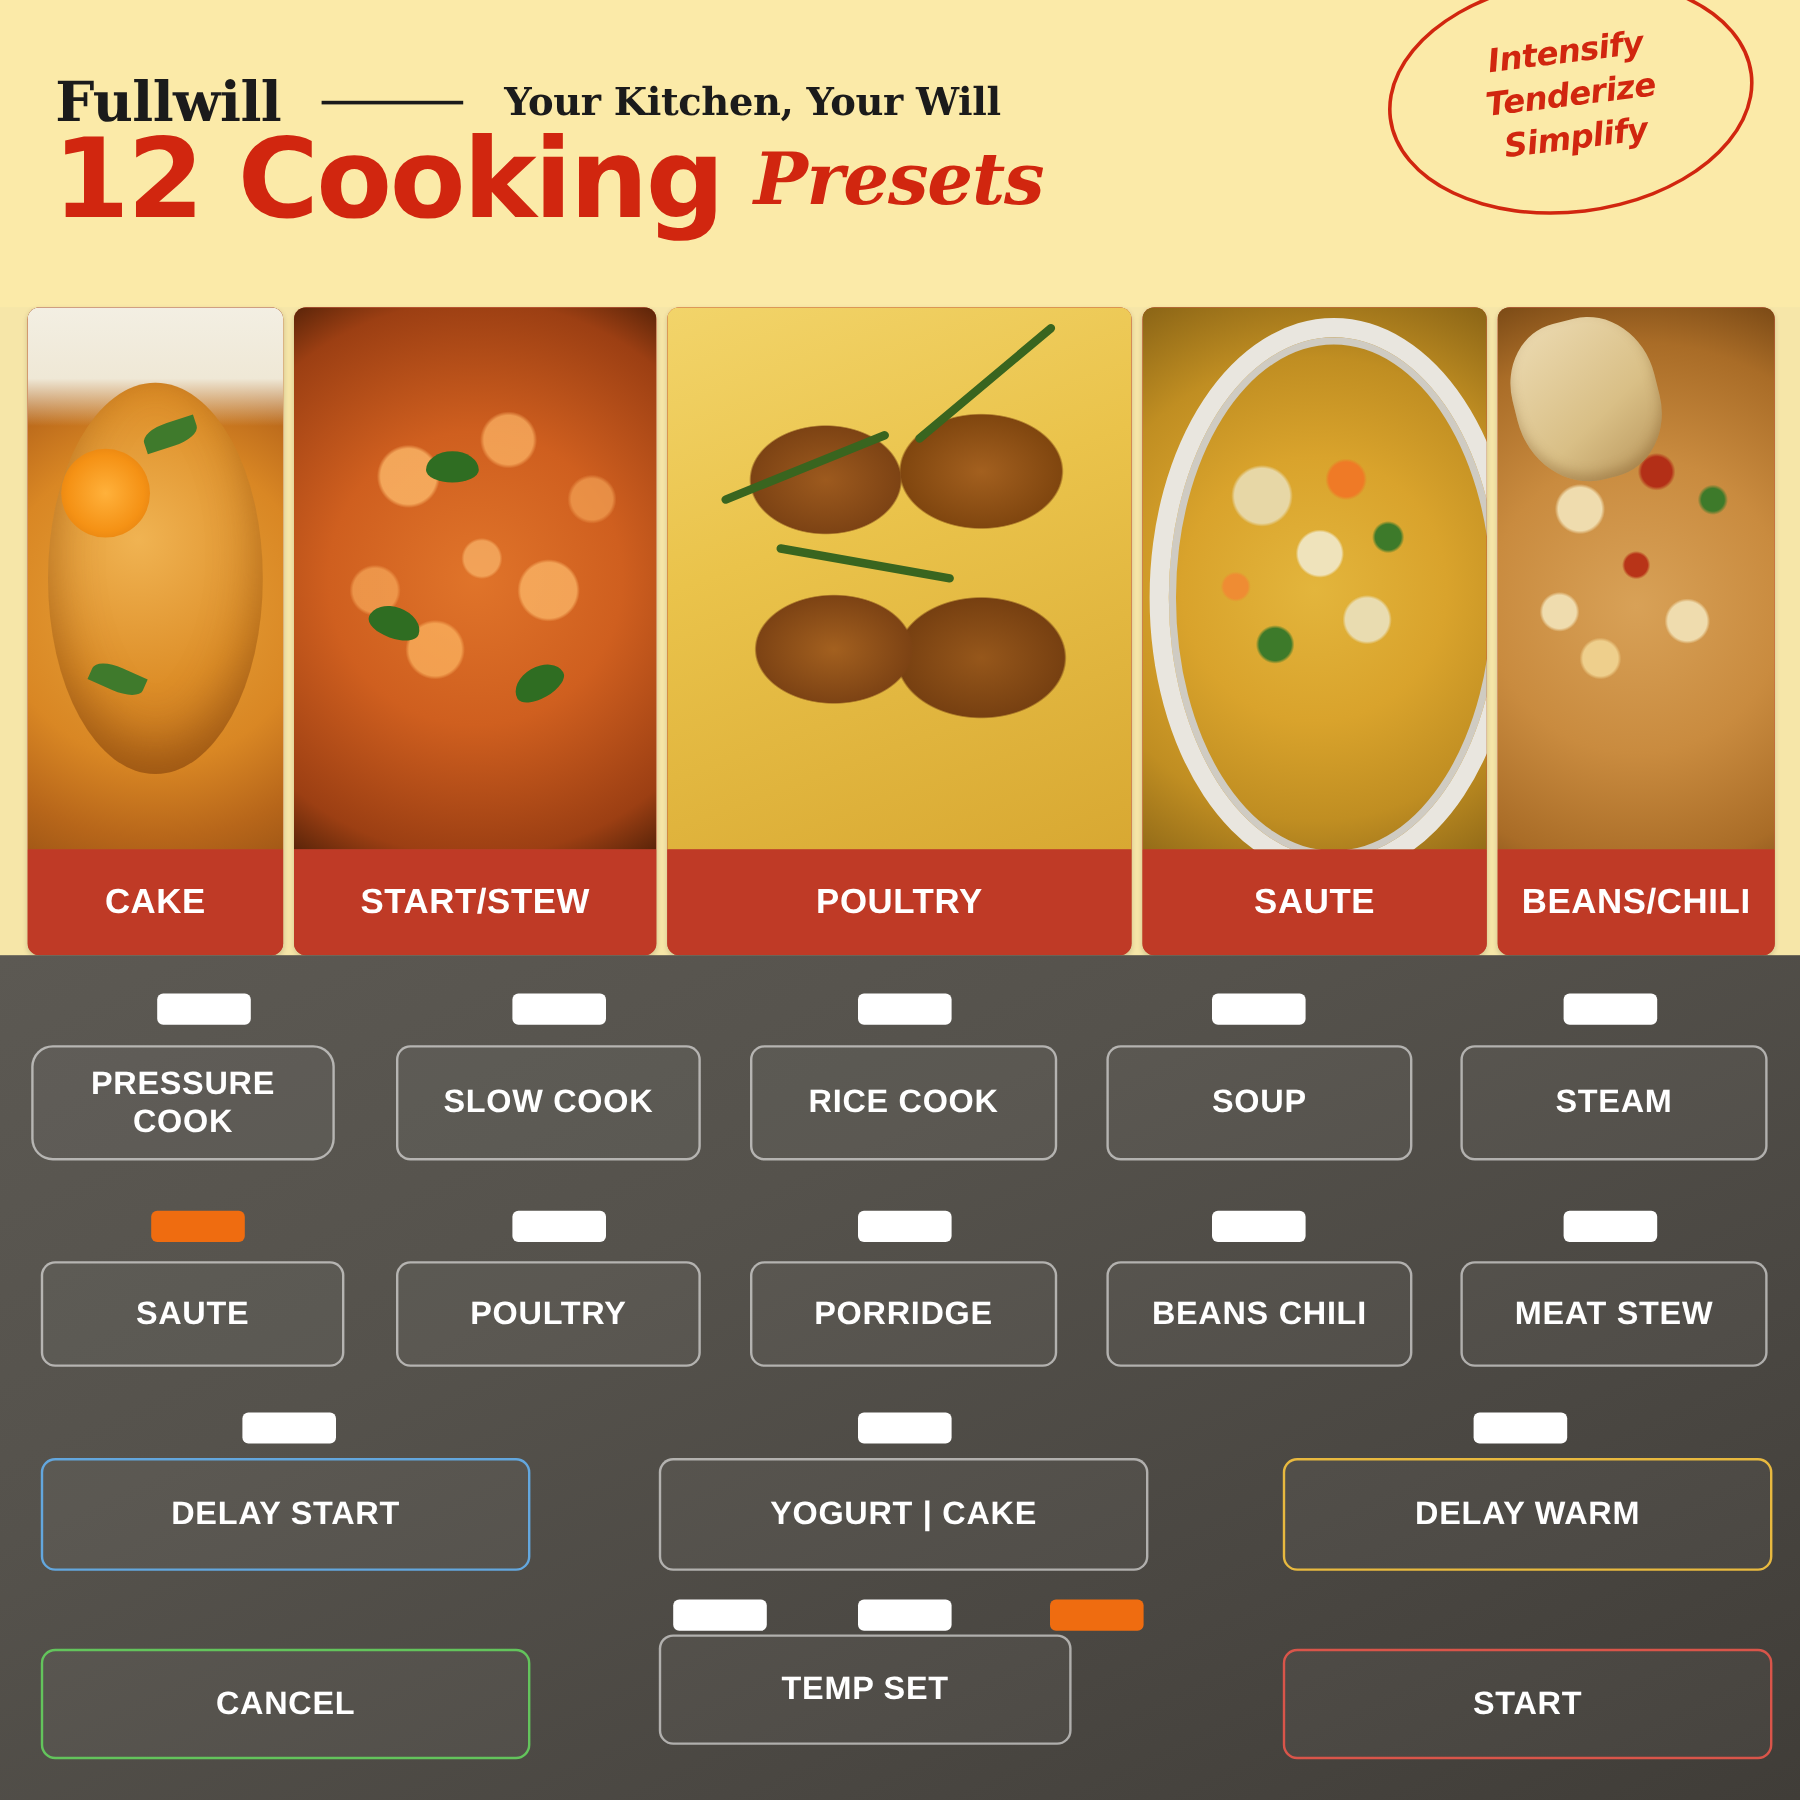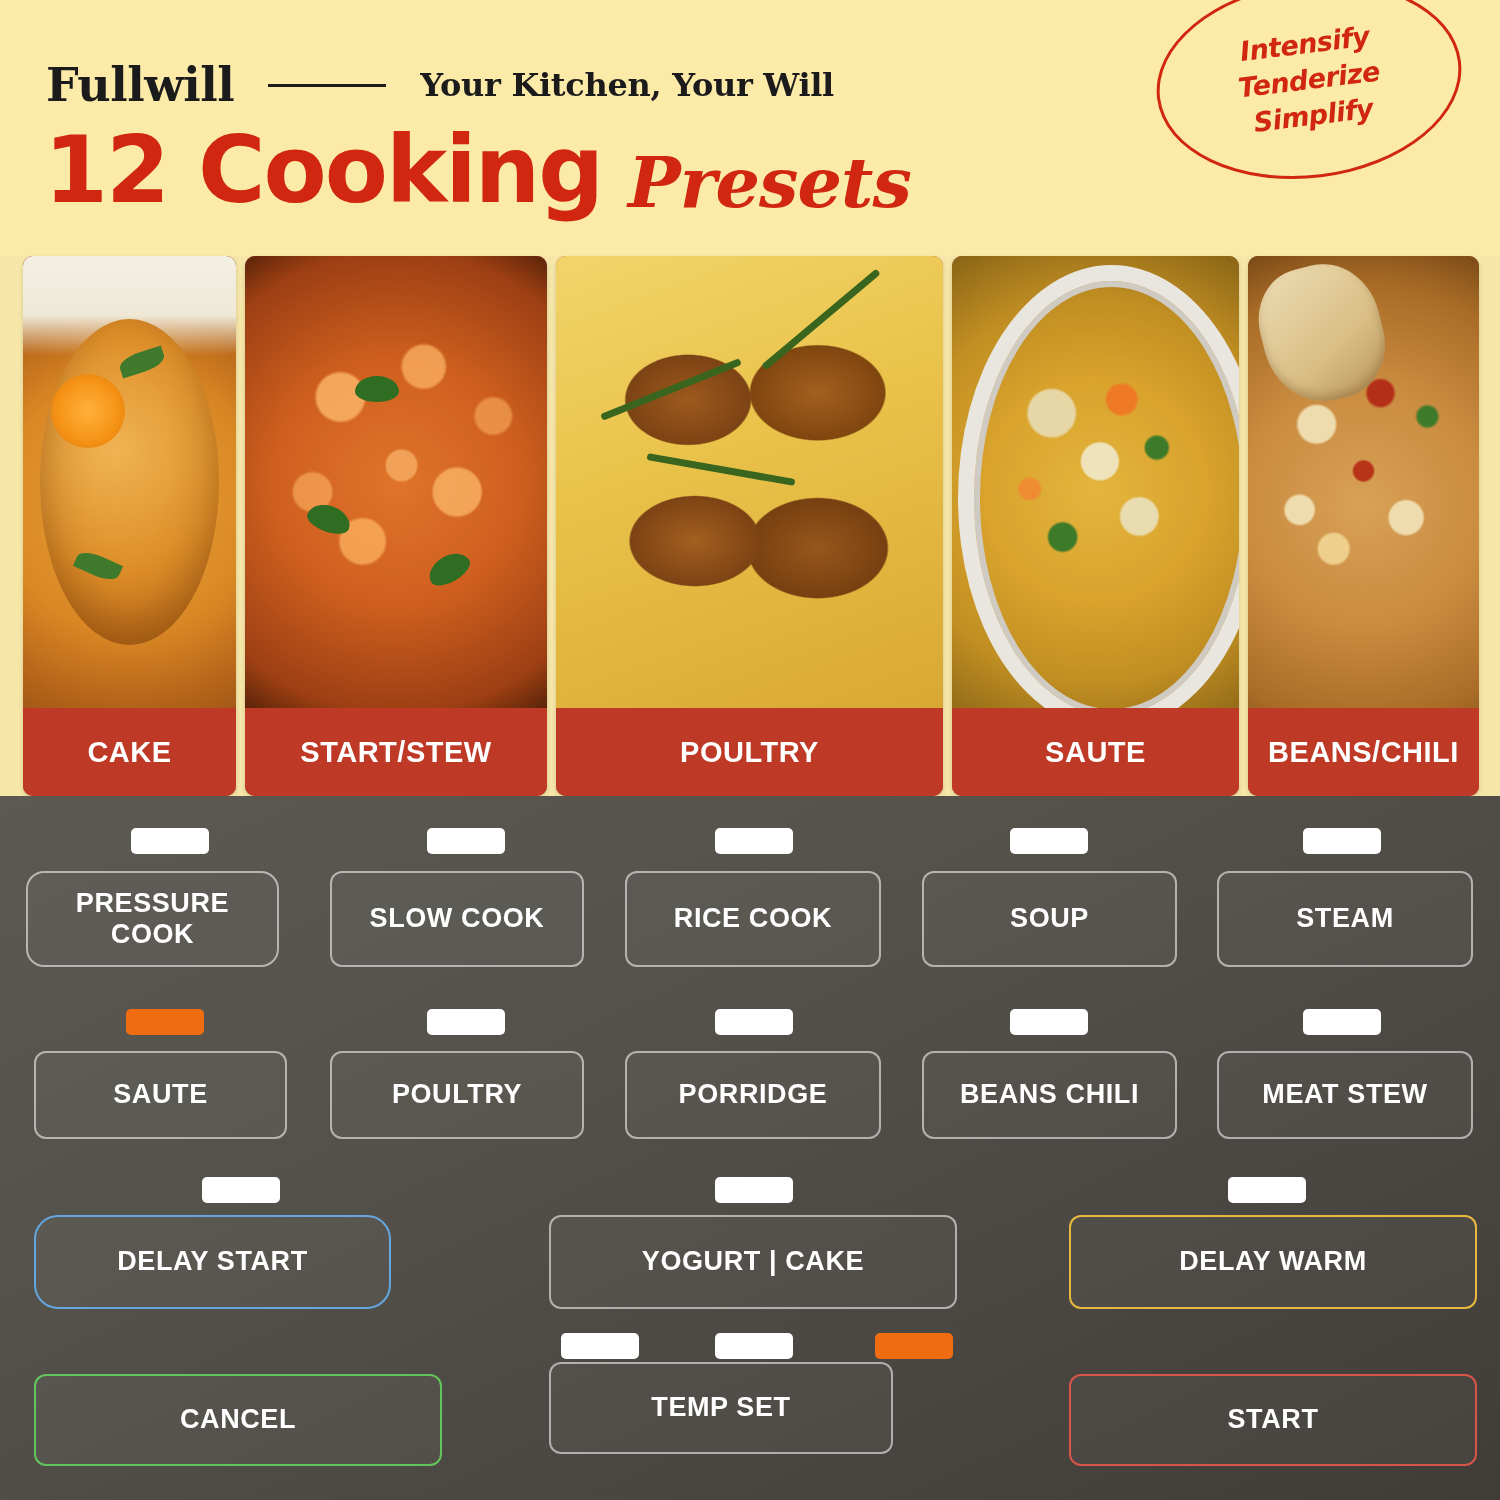--- a/index.html
+++ b/index.html
@@ -49,37 +49,37 @@
   }
   .tagline {
     font-family: "DejaVu Serif", serif;
     font-weight: bold;
     font-size: 32px;
     color: #1b1b1b;
     letter-spacing: -0.3px;
   }
   .headline {
     position: absolute;
-    left: 44px; top: 117px;
-    display: flex;
-    align-items: flex-end;
+    left: 44px; top: 96px;
+    display: flex;
+    align-items: center;
     white-space: nowrap;
   }
   .headline .h-main {
     font-family: "DejaVu Sans", sans-serif;
     font-weight: bold;
     font-size: 92px;
     color: #d1260f;
     letter-spacing: -2px;
   }
   .headline .h-script {
     font-family: "DejaVu Serif", serif;
     font-style: italic;
     font-weight: bold;
-    font-size: 70px;
+    font-size: 60px;
     color: #d1260f;
     margin-left: 26px;
     letter-spacing: -1px;
   }
   .badge {
     position: absolute;
     right: 38px; top: -18px;
     width: 300px;
     height: 190px;
     border: 3px solid #d1260f;
@@ -368,21 +368,21 @@
     <div class="btn" style="left:34px; top:255px; width:253px; height:88px;">SAUTE</div>
     <div class="btn" style="left:330px; top:255px; width:254px; height:88px;">POULTRY</div>
     <div class="btn" style="left:625px; top:255px; width:256px; height:88px;">PORRIDGE</div>
     <div class="btn" style="left:922px; top:255px; width:255px; height:88px;">BEANS CHILI</div>
     <div class="btn" style="left:1217px; top:255px; width:256px; height:88px;">MEAT STEW</div>
 
     <span class="led" style="left:202px; top:381px;"></span>
     <span class="led" style="left:715px; top:381px;"></span>
     <span class="led" style="left:1228px; top:381px;"></span>
 
-    <div class="btn blue" style="left:34px; top:419px; width:357px; height:94px;border-radius:24px;">DELAY START</div>
+    <div class="btn blue" style="left:34px; top:419px; width:408px; height:94px;">DELAY START</div>
     <div class="btn" style="left:549px; top:419px; width:408px; height:94px;">YOGURT  |  CAKE</div>
     <div class="btn yellow" style="left:1069px; top:419px; width:408px; height:94px;">DELAY WARM</div>
 
     <span class="led" style="left:561px; top:537px;"></span>
     <span class="led" style="left:715px; top:537px;"></span>
     <span class="led on" style="left:875px; top:537px;"></span>
 
     <div class="btn green" style="left:34px; top:578px; width:408px; height:92px;">CANCEL</div>
     <div class="btn" style="left:549px; top:566px; width:344px; height:92px;">TEMP SET</div>
     <div class="btn red" style="left:1069px; top:578px; width:408px; height:92px;">START</div>

